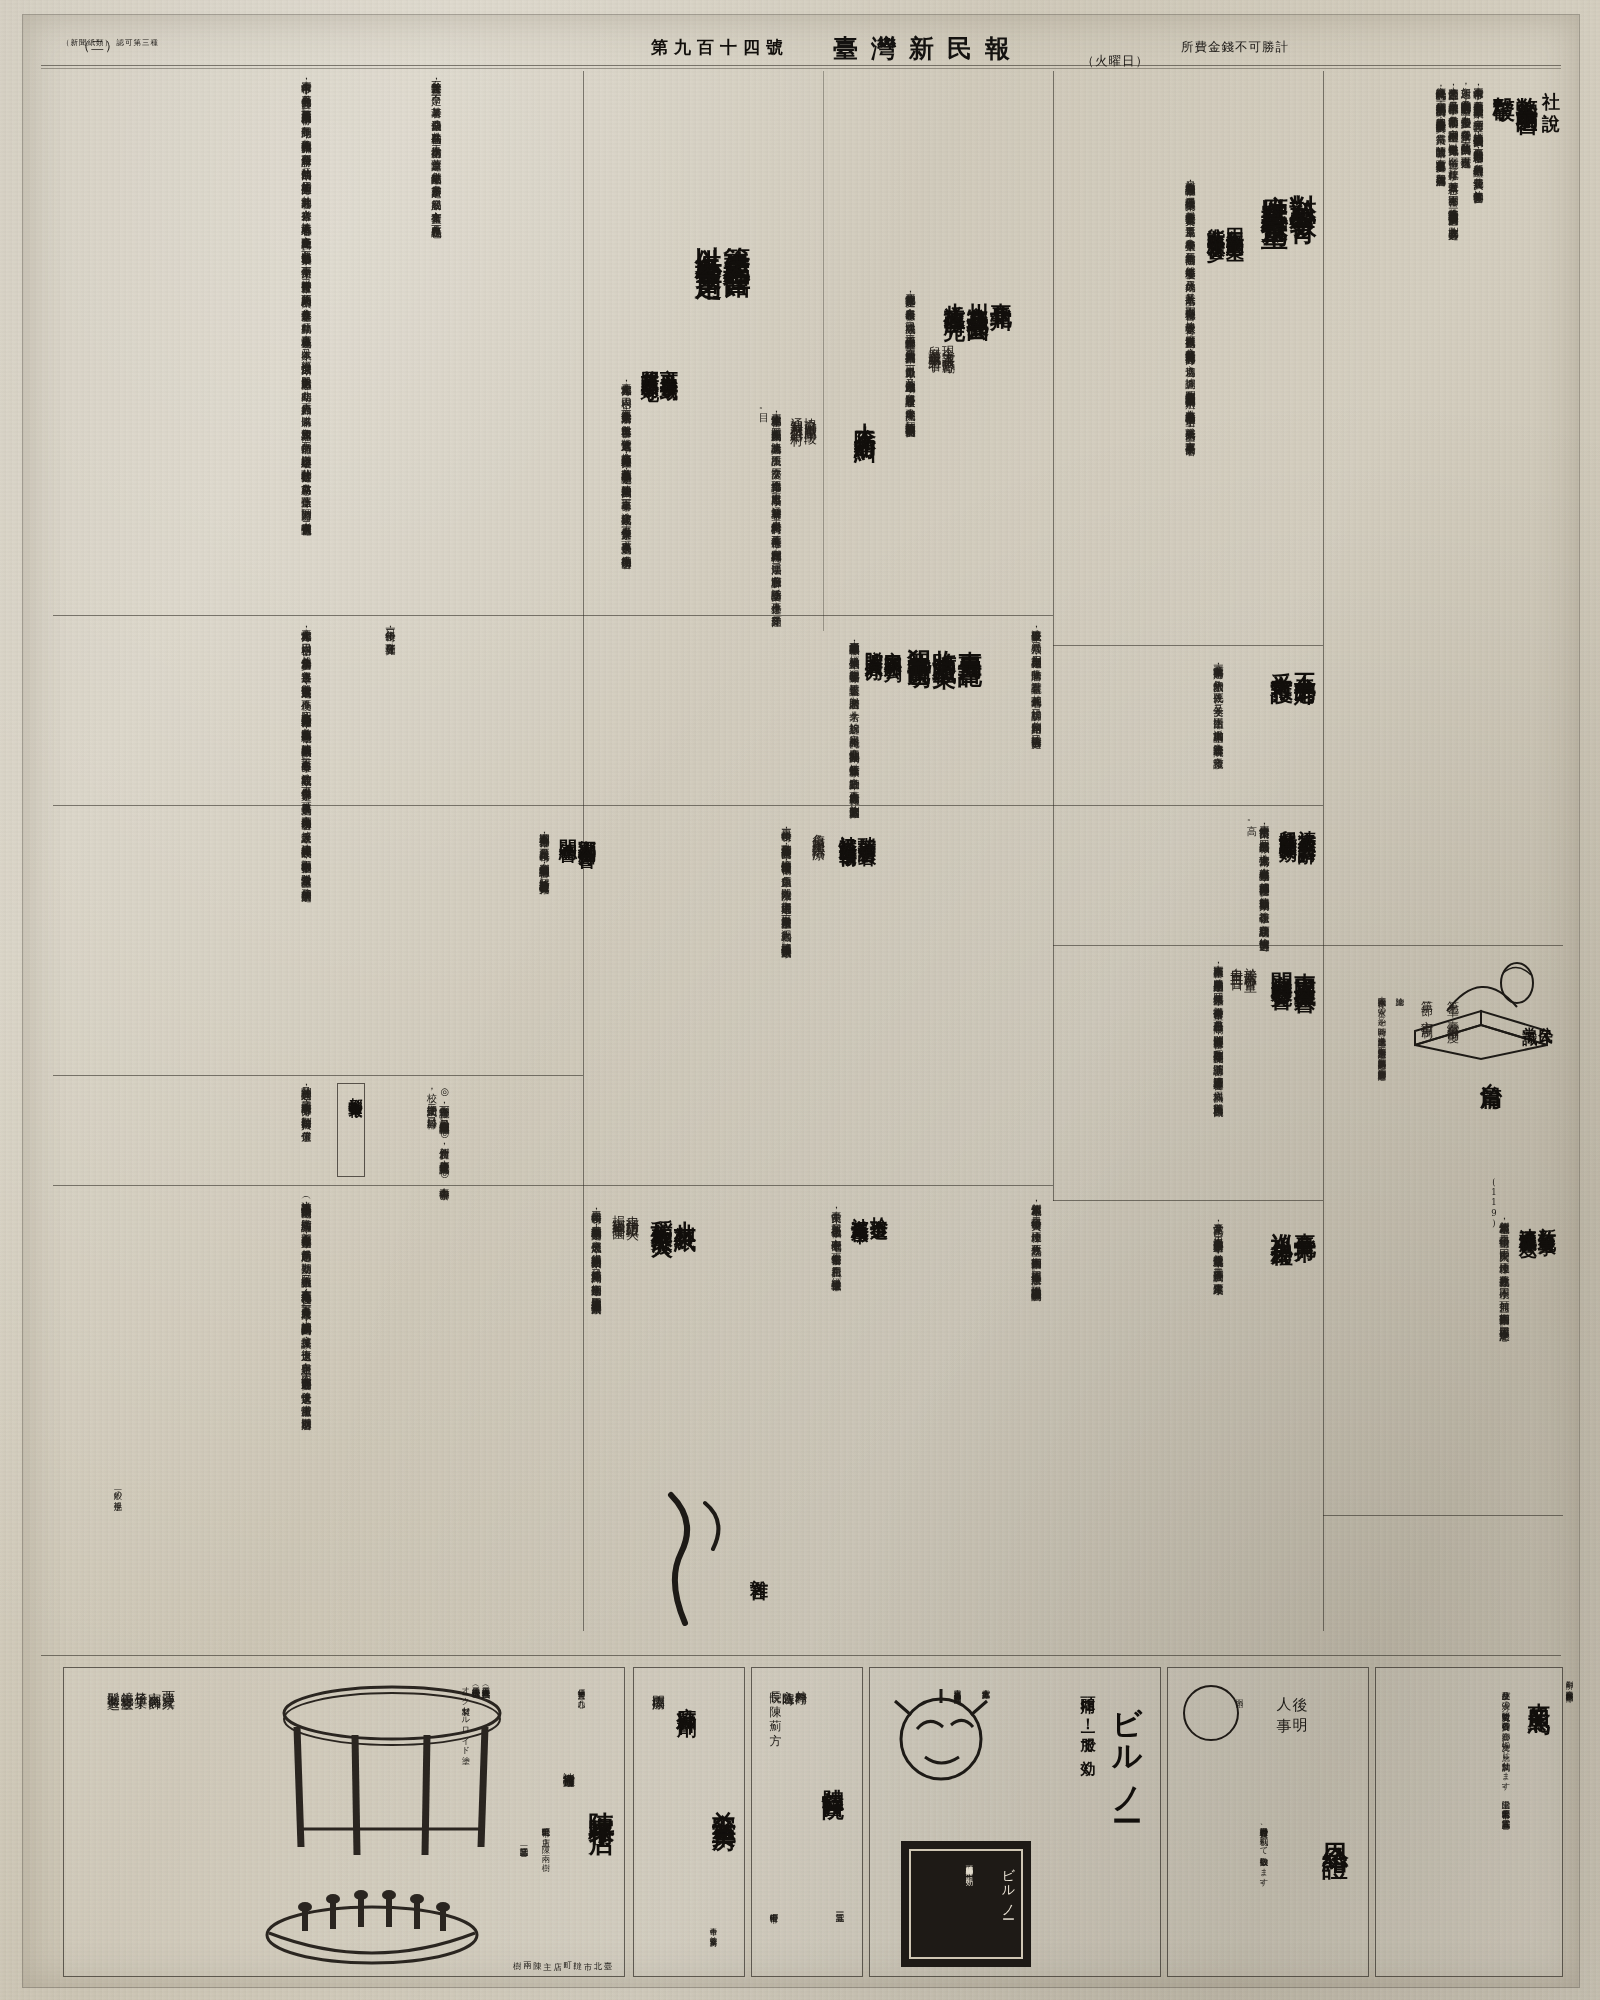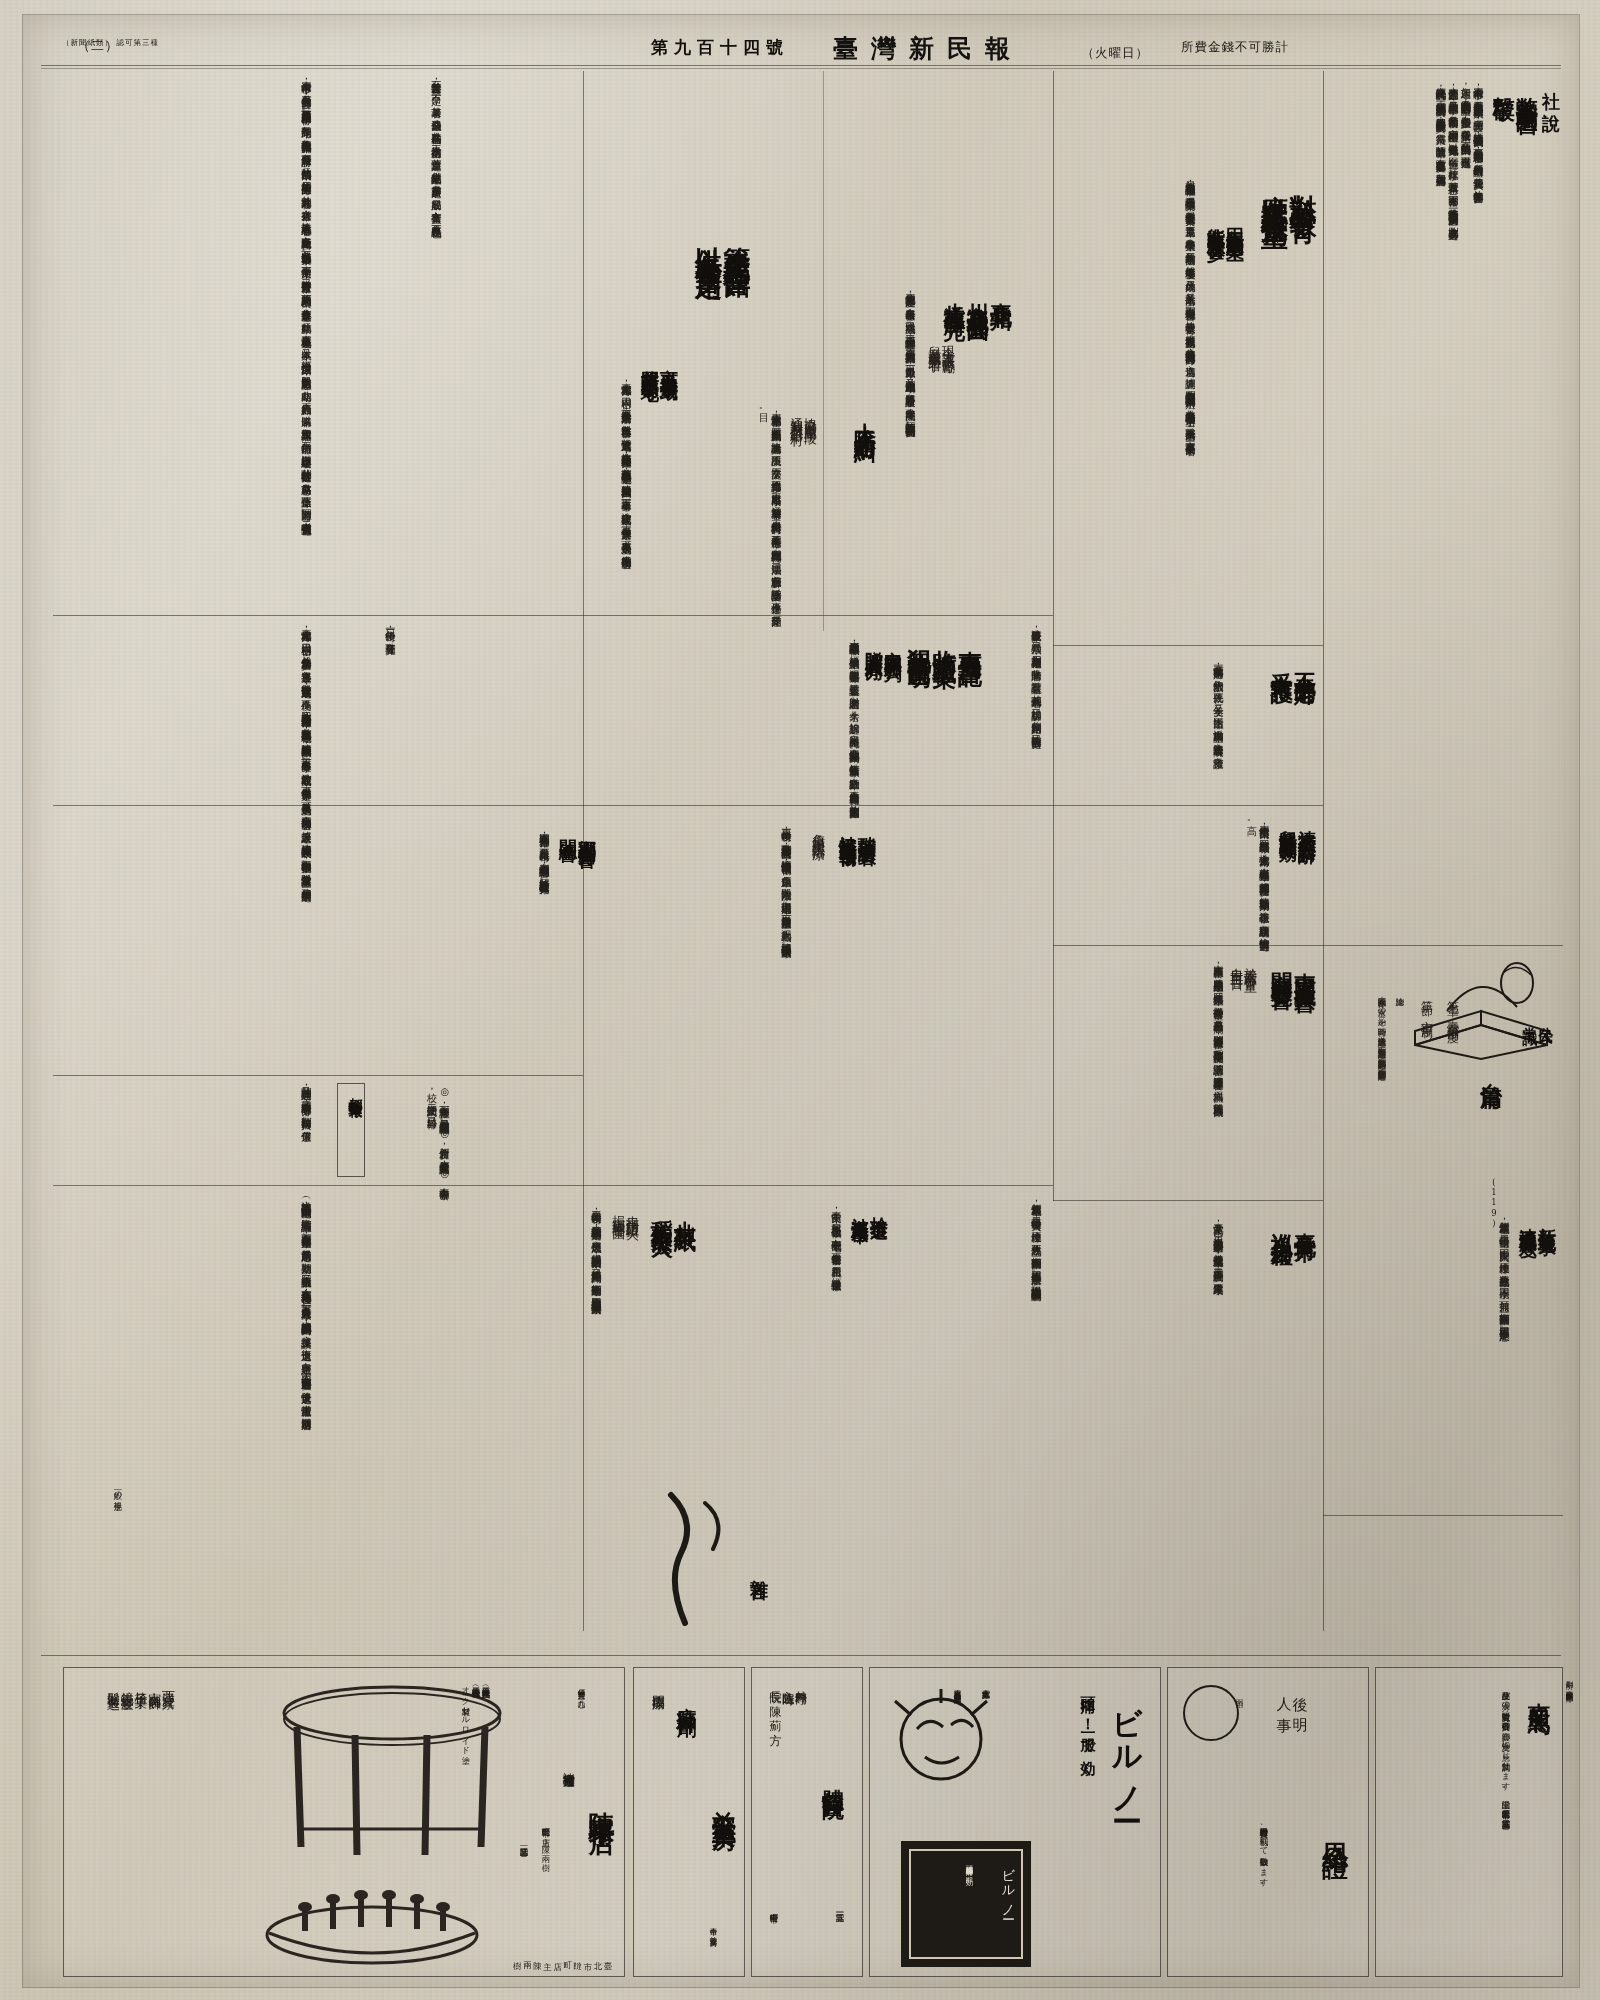--- a/index.html
+++ b/index.html
@@ -43,21 +43,21 @@
   #mast-title{
     position:absolute;right:566px;top:-1px;
     font-family:"DejaVu Serif",serif;font-size:25px;font-weight:bold;
     letter-spacing:13px;color:#141210;white-space:nowrap;
   }
   .mast-small{
     position:absolute;font-family:"DejaVu Serif",serif;font-size:12.5px;
     color:#1b1815;white-space:nowrap;letter-spacing:1px;
   }
   #mast-date{right:300px;top:6px;}
-  #mast-day{right:440px;top:12px;}
+  #mast-day{right:440px;top:20px;}
   #mast-issue{right:800px;top:3px;font-size:17px;letter-spacing:6px;}
   #mast-page{left:20px;top:4px;font-size:13px;}
   #mast-reg{right:1430px;top:6px;font-size:7.5px;line-height:1.1;text-align:center;}
   .blk{position:absolute;}
   .hd{
     font-family:"DejaVu Serif",serif;font-weight:bold;color:#120f0c;
   }
   .hd-xl{font-size:27px;letter-spacing:4px;}
   .hd-lg{font-size:22px;letter-spacing:3px;}
   .hd-md{font-size:18px;letter-spacing:2px;}

